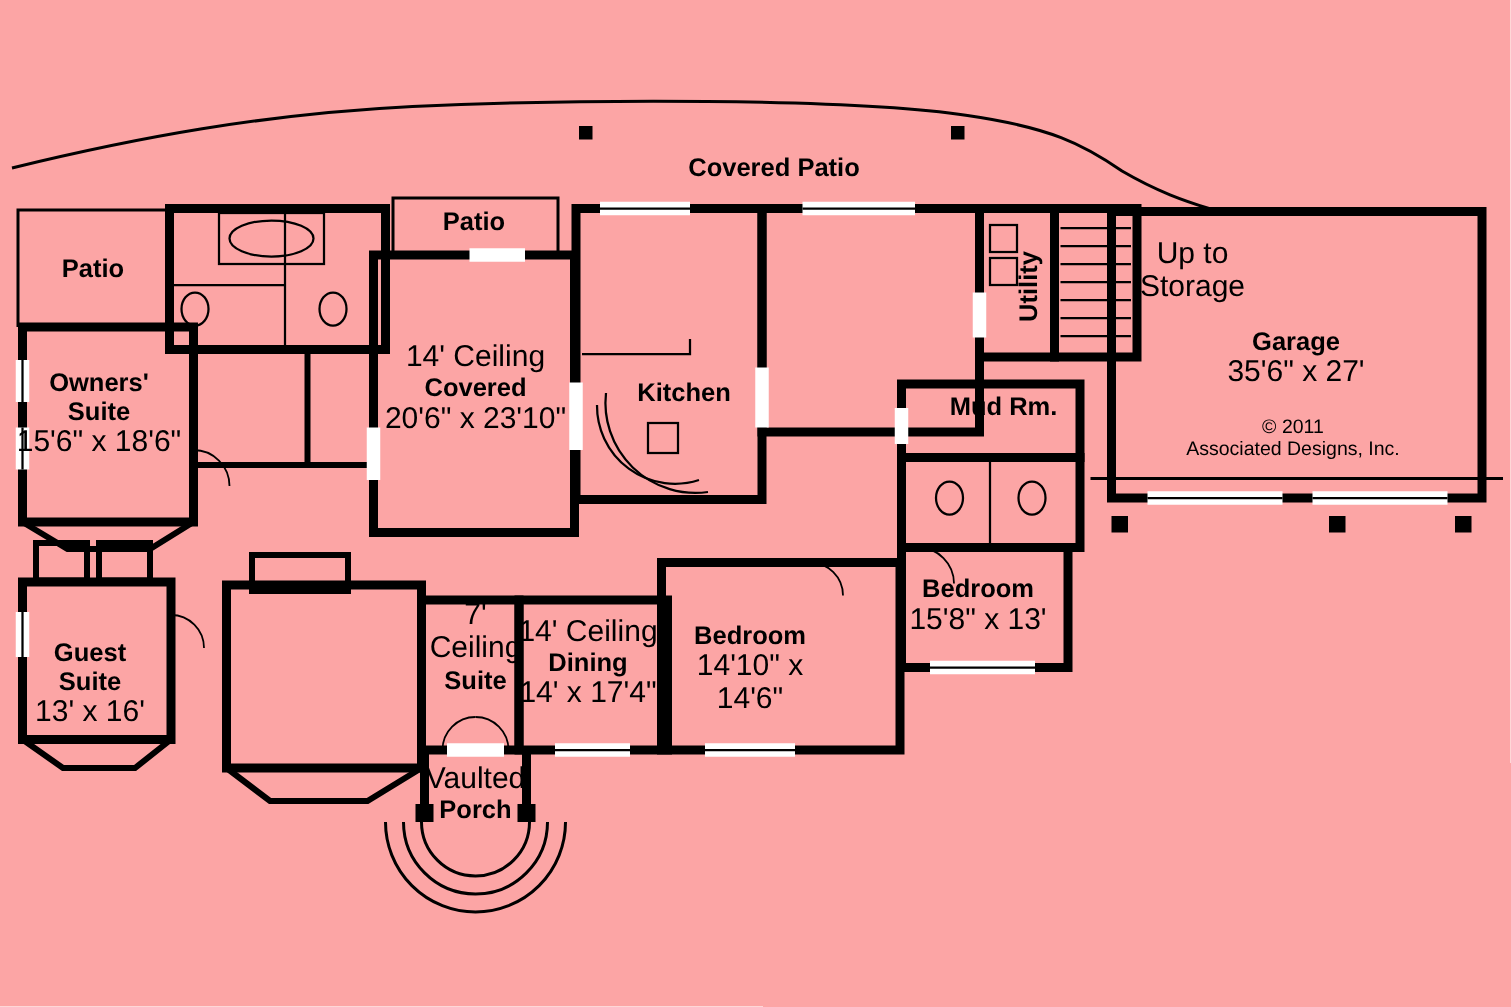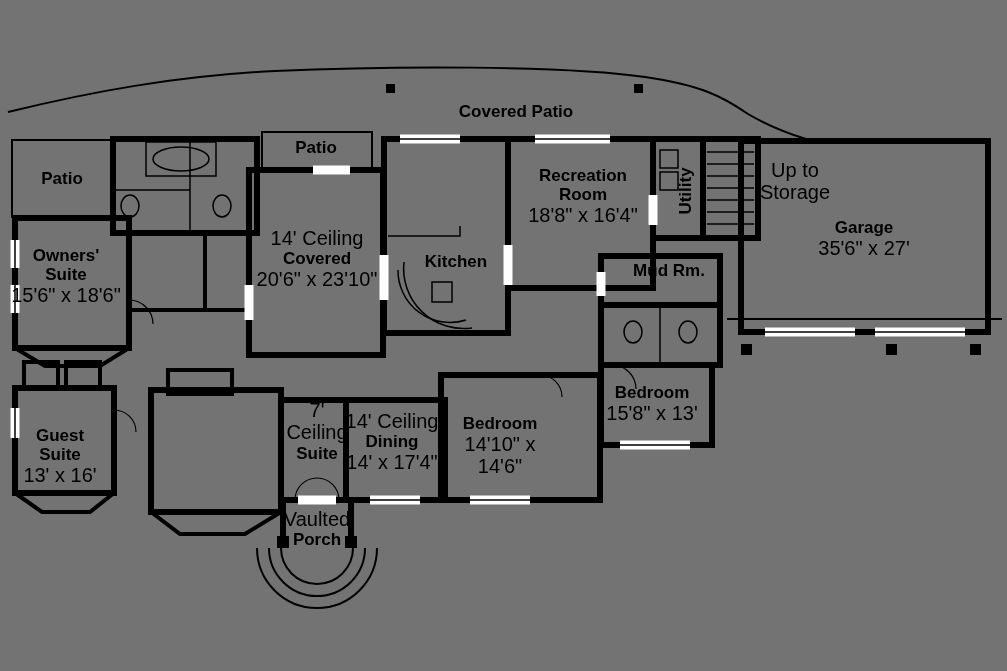--- a/index.html
+++ b/index.html
@@ -1,17 +1,17 @@
 <!DOCTYPE html>
 <html><head>
 <meta charset="utf-8">
 <style>
   * { margin:0; padding:0; box-sizing:border-box; }
   html,body { background:#ffffff; font-family:"Liberation Sans", sans-serif; color:#000; }
-  .plan { position:relative; width:1007px; height:671px; background:#737373; overflow:hidden; }
+  .plan { position:relative; width:1007px; height:671px; background:#fca5a5; overflow:hidden; }
   .plan-svg { position:absolute; left:0; top:0; }
   .lbl { position:absolute; transform:translate(-50%,-50%); text-align:center; line-height:1.12; white-space:nowrap; }
   .lbl.rot { transform:translate(-50%,-50%) rotate(-90deg); }
   .lbl .b { display:block; font-weight:bold; font-size:17px; }
   .lbl .d { display:block; font-weight:normal; font-size:20px; }
   .lbl .s { display:block; font-weight:normal; font-size:13px; }
 </style>
 </head>
 <body>
 
@@ -162,40 +162,39 @@
 
   <div class="lbl" style="left:316px;top:148px">
     <span class="b">Patio</span>
   </div>
 
   <div class="lbl" style="left:62px;top:179px">
     <span class="b">Patio</span>
   </div>
 
 
-  <div class="lbl" style="left:583px;top:196px">
-    <span class="b">Recreation</span>
-    <span class="b">Room</span>
-    <span class="d">18'8" x 16'4"</span>
-  </div>
 
   <div class="lbl rot" style="left:686px;top:191px">
     <span class="b">Utility</span>
   </div>
 
   <div class="lbl" style="left:795px;top:181px">
     <span class="d">Up to</span>
     <span class="d">Storage</span>
   </div>
 
   <div class="lbl" style="left:864px;top:239px">
     <span class="b">Garage</span>
     <span class="d">35'6" x 27'</span>
   </div>
 
+  <div class="lbl" style="left:862px;top:292px">
+    <span class="s">© 2011</span>
+    <span class="s">Associated Designs, Inc.</span>
+  </div>
 
   <div class="lbl" style="left:66px;top:276px">
     <span class="b">Owners'</span>
     <span class="b">Suite</span>
     <span class="d">15'6" x 18'6"</span>
   </div>
 
   <div class="lbl" style="left:317px;top:259px">
     <span class="d">14' Ceiling</span>
     <span class="b">Covered</span>

